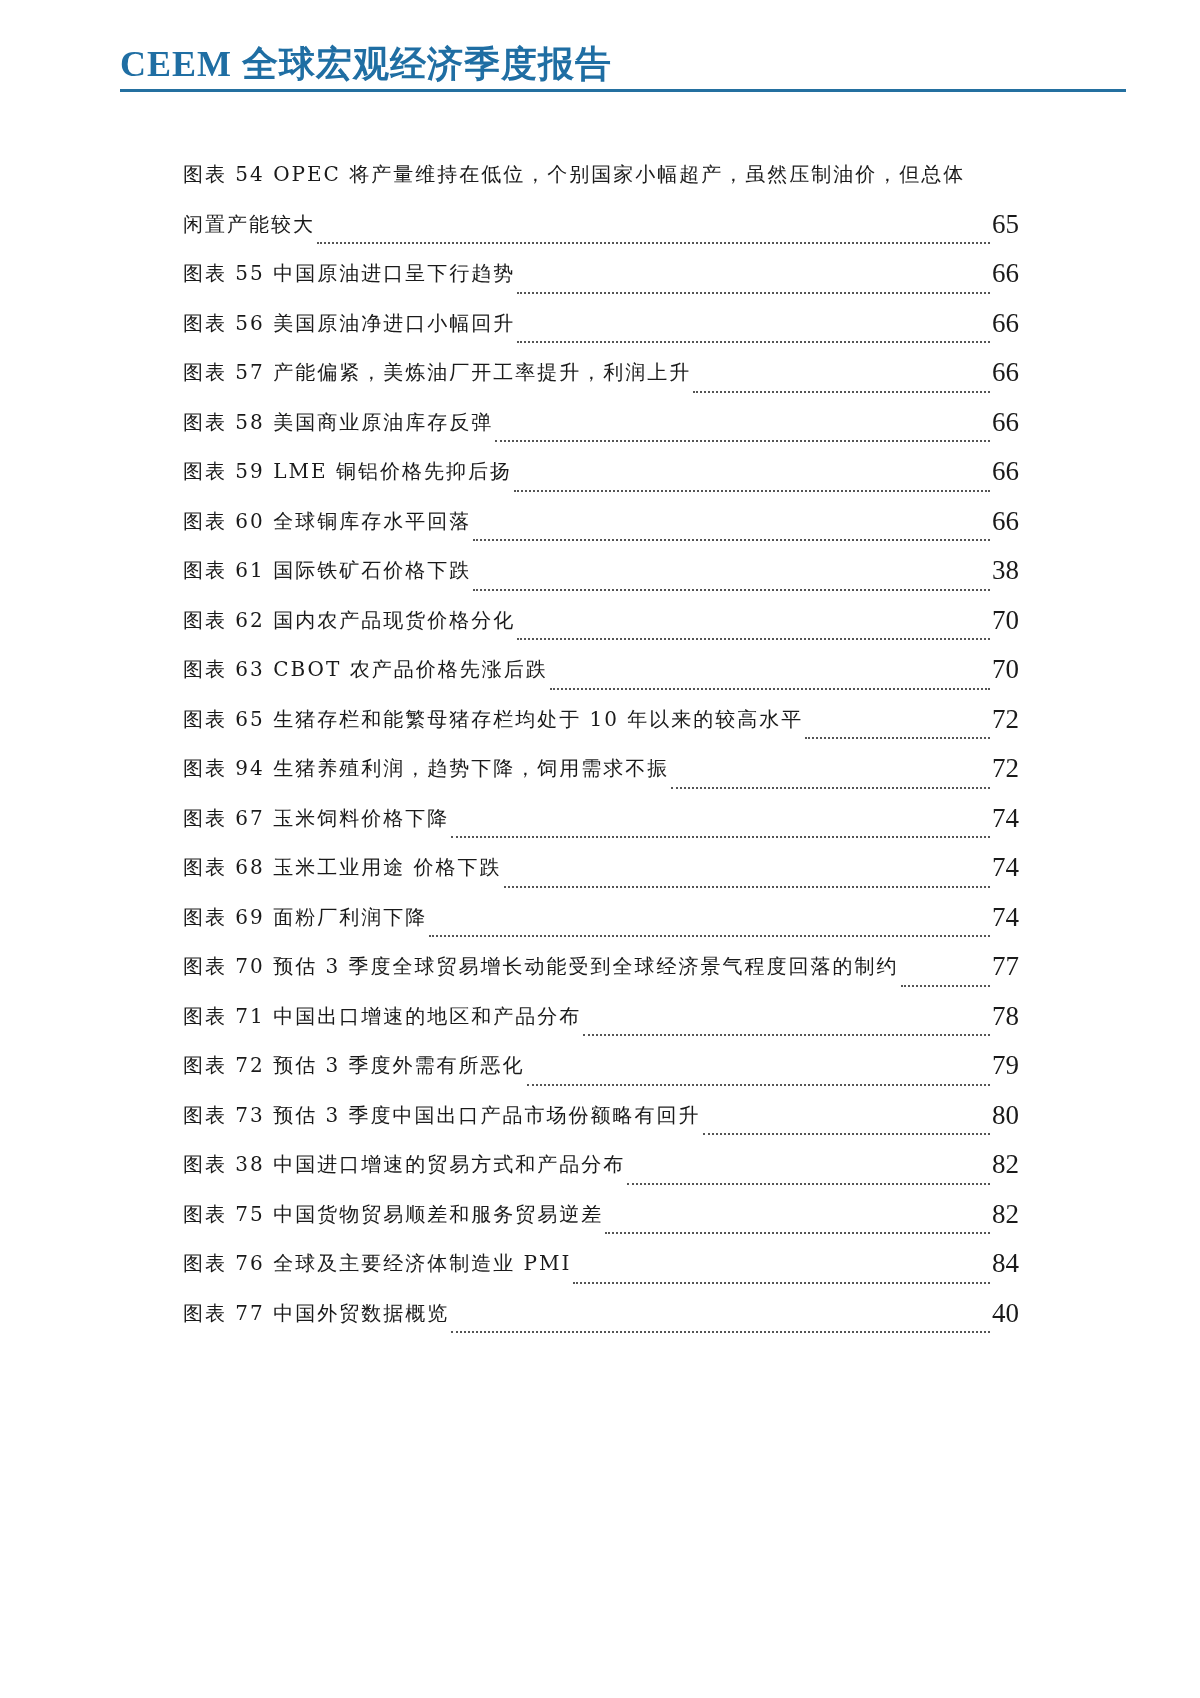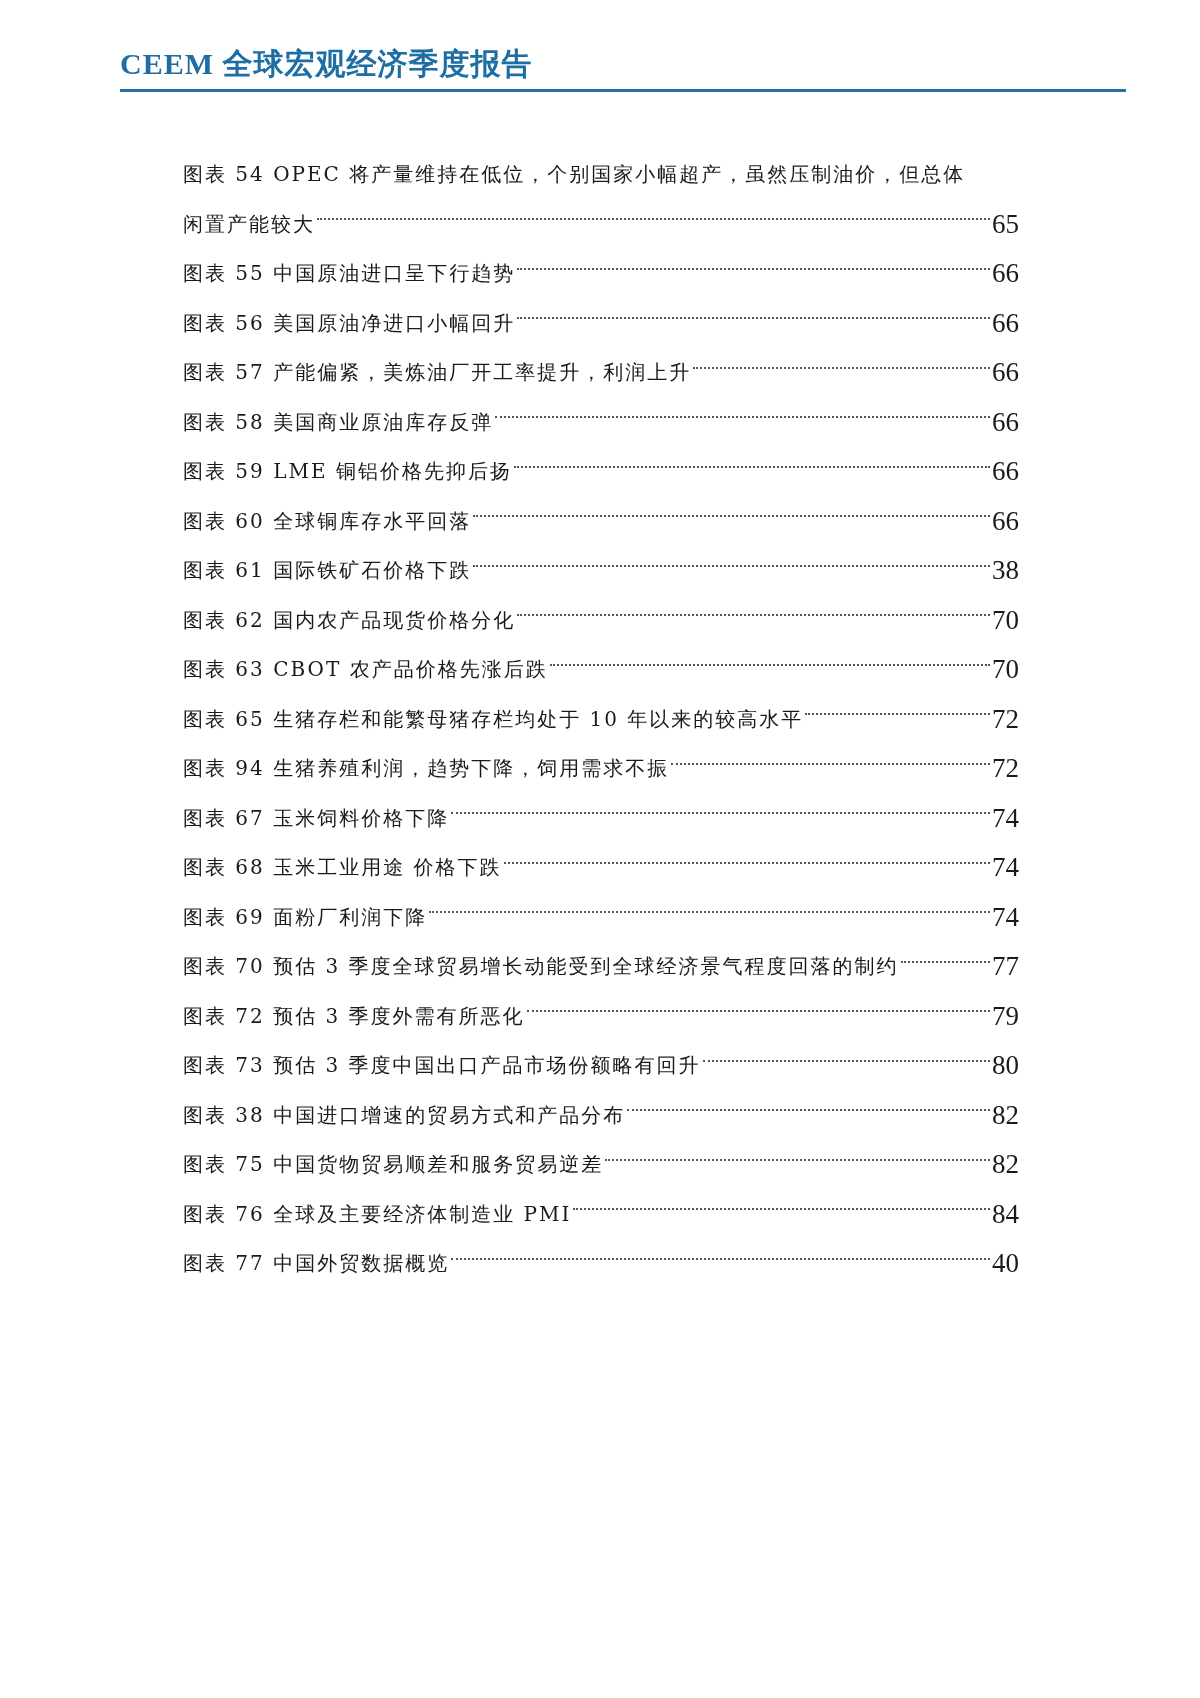--- a/index.html
+++ b/index.html
@@ -6,33 +6,33 @@
   body {
     width: 1200px; height: 1698px; position: relative; overflow: hidden;
     font-family: "DejaVu Serif", "Liberation Serif", serif;
     color: #1a1a1a;
   }
   .header {
     position: absolute; left: 120px; top: 44px; width: 1006px;
   }
   .header-title {
     font-family: "Liberation Serif", "DejaVu Serif", serif;
-    font-weight: bold; font-size: 30px; line-height: 40px;
+    font-weight: bold; font-size: 36px; line-height: 40px;
     color: #1f6ea3; letter-spacing: 1px; white-space: nowrap;
   }
   .header-rule {
     position: absolute; left: 0; top: 45px; width: 1006px; height: 3px;
     background: #2470a0;
   }
   .toc {
     position: absolute; left: 183px; top: 150px; width: 836px;
   }
   .toc-entry {
     font-size: 20px; line-height: 49.5px; height: 49.5px;
-    display: flex; align-items: center; white-space: nowrap;
+    display: flex; align-items: flex-end; white-space: nowrap;
   }
   .toc-entry.first-line { height: 49.5px; }
   .toc-label { flex: 0 0 auto; letter-spacing: 2px; }
   .toc-leader {
     flex: 1 1 auto; margin: 0 2px; border-bottom: 2px dotted #555;
     position: relative; top: -5px; min-width: 10px;
   }
   .toc-page {
     flex: 0 0 auto; font-family: "Liberation Serif", serif; font-size: 27px;
   }
@@ -123,20 +123,25 @@
     <span class="toc-label">图表 69 面粉厂利润下降</span>
     <span class="toc-leader"></span>
     <span class="toc-page">74</span>
   </div>
   <div class="toc-entry">
     <span class="toc-label">图表 70  预估 3 季度全球贸易增长动能受到全球经济景气程度回落的制约</span>
     <span class="toc-leader"></span>
     <span class="toc-page">77</span>
   </div>
   <div class="toc-entry">
+    <span class="toc-label">图表 71  中国出口增速的地区和产品分布</span>
+    <span class="toc-leader"></span>
+    <span class="toc-page">78</span>
+  </div>
+  <div class="toc-entry">
     <span class="toc-label">图表 72  预估 3 季度外需有所恶化</span>
     <span class="toc-leader"></span>
     <span class="toc-page">79</span>
   </div>
   <div class="toc-entry">
     <span class="toc-label">图表 73  预估 3 季度中国出口产品市场份额略有回升</span>
     <span class="toc-leader"></span>
     <span class="toc-page">80</span>
   </div>
   <div class="toc-entry">

